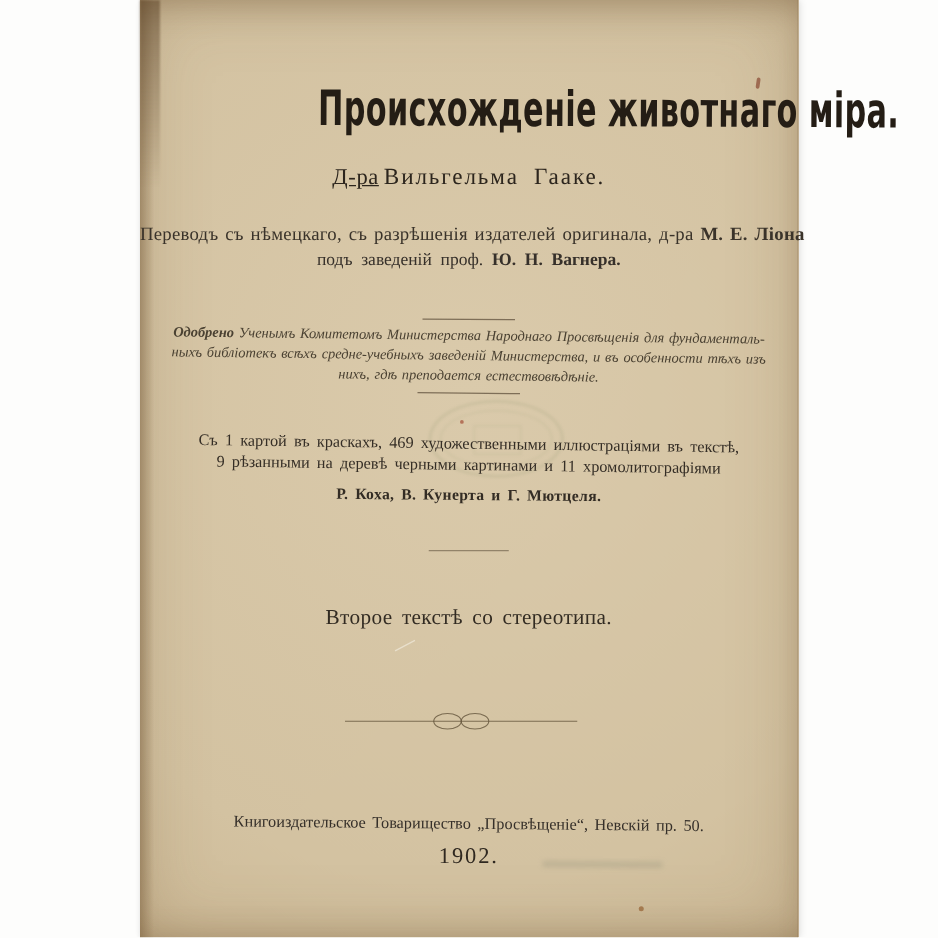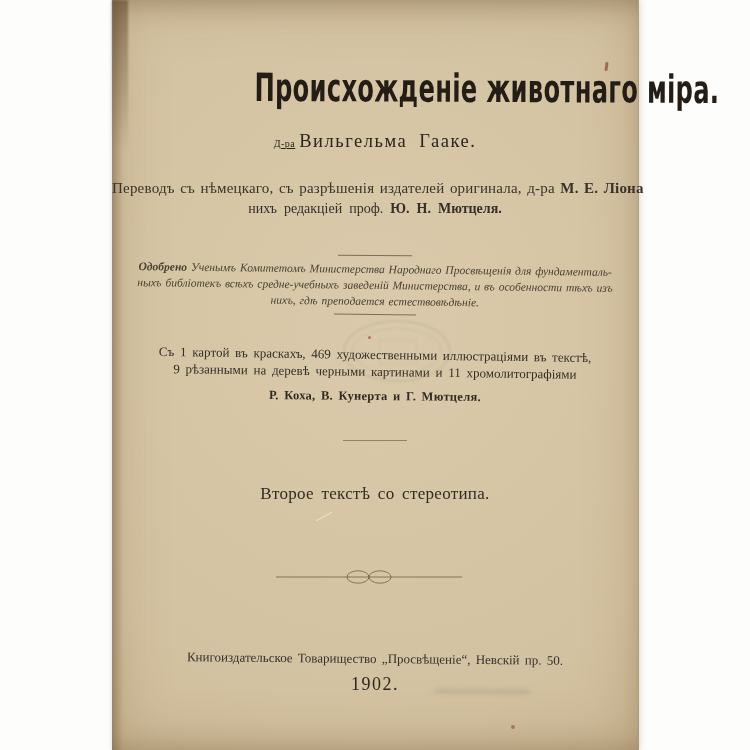--- a/index.html
+++ b/index.html
@@ -17,21 +17,21 @@
         background:linear-gradient(90deg, rgba(112,84,50,.38), rgba(112,84,50,0));}
   .corner-wedge{position:absolute;left:0;top:0;width:16px;height:150px;
         background:linear-gradient(180deg, rgba(88,63,36,.55), rgba(88,63,36,0));
         filter:blur(1px);}
   .tb{position:absolute;left:0;width:100%;text-align:center;white-space:nowrap;color:#352e26;}
   .title{top:66px;font-family:"DejaVu Sans","Liberation Sans",sans-serif;
          font-weight:bold;font-size:39px;color:#241d15;text-align:center;}
   .title .condense{display:inline-block;transform:rotate(.25deg) scaleX(.62);
          transform-origin:50% 50%;letter-spacing:.5px;}
   .author{top:131px;color:#2c251d;}
-  .author .pfx{font-size:10px;letter-spacing:.5px;text-decoration:underline;}
+  .author .pfx{font-size:18px;letter-spacing:.5px;text-decoration:underline;}
   .author .name{font-size:18.5px;font-weight:normal;letter-spacing:1.5px;word-spacing:6px;}
   .trans1{top:180px;font-size:15px;word-spacing:1.5px;letter-spacing:.2px;color:#3a332a;}
   .trans2{top:201px;font-size:14px;word-spacing:3.5px;color:#36302a;}
   .b{font-weight:bold;}
   .rule{position:absolute;left:50%;border-top:1.2px solid rgba(90,75,55,.72);height:0;}
   .rule-top{top:255px;width:74px;transform:translateX(-50%) rotate(.4deg);}
   .rule-bottom{top:314px;width:82px;transform:translateX(-50%) rotate(.6deg);}
   .rule-mid{top:440px;width:64px;border-top:1px solid rgba(90,75,55,.55);transform:translateX(-50%);}
   .approval{top:262px;font-style:italic;font-size:11.5px;line-height:15.8px;
         color:#4a4132;word-spacing:1px;transform:rotate(.7deg);}
@@ -77,22 +77,22 @@
     <div class="tb author">
       <span class="pfx">Д-ра</span>
       <span class="name">Вильгельма Гааке.</span>
     </div>
 
     <div class="tb trans1">
       <span>Переводъ съ нѣмецкаго, съ разрѣшенія издателей оригинала, д-ра</span>
       <span class="b">М. Е. Ліона</span>
     </div>
     <div class="tb trans2">
-      <span>нихъ редакціей проф.</span>
-      <span class="b">Ю. Н. Мютцеля.</span>
+      <span>подъ заведеній проф.</span>
+      <span class="b">Ю. Н. Вагнера.</span>
     </div>
 
     <div class="rule rule-top"></div>
 
     <div class="tb approval">
       <div class="line">
         <span class="b">Одобрено</span>
         <span>Ученымъ Комитетомъ Министерства Народнаго Просвѣщенія для фундаменталь-</span>
       </div>
       <div class="line">ныхъ библіотекъ всѣхъ средне-учебныхъ заведеній Министерства, и въ особенности тѣхъ изъ</div>

